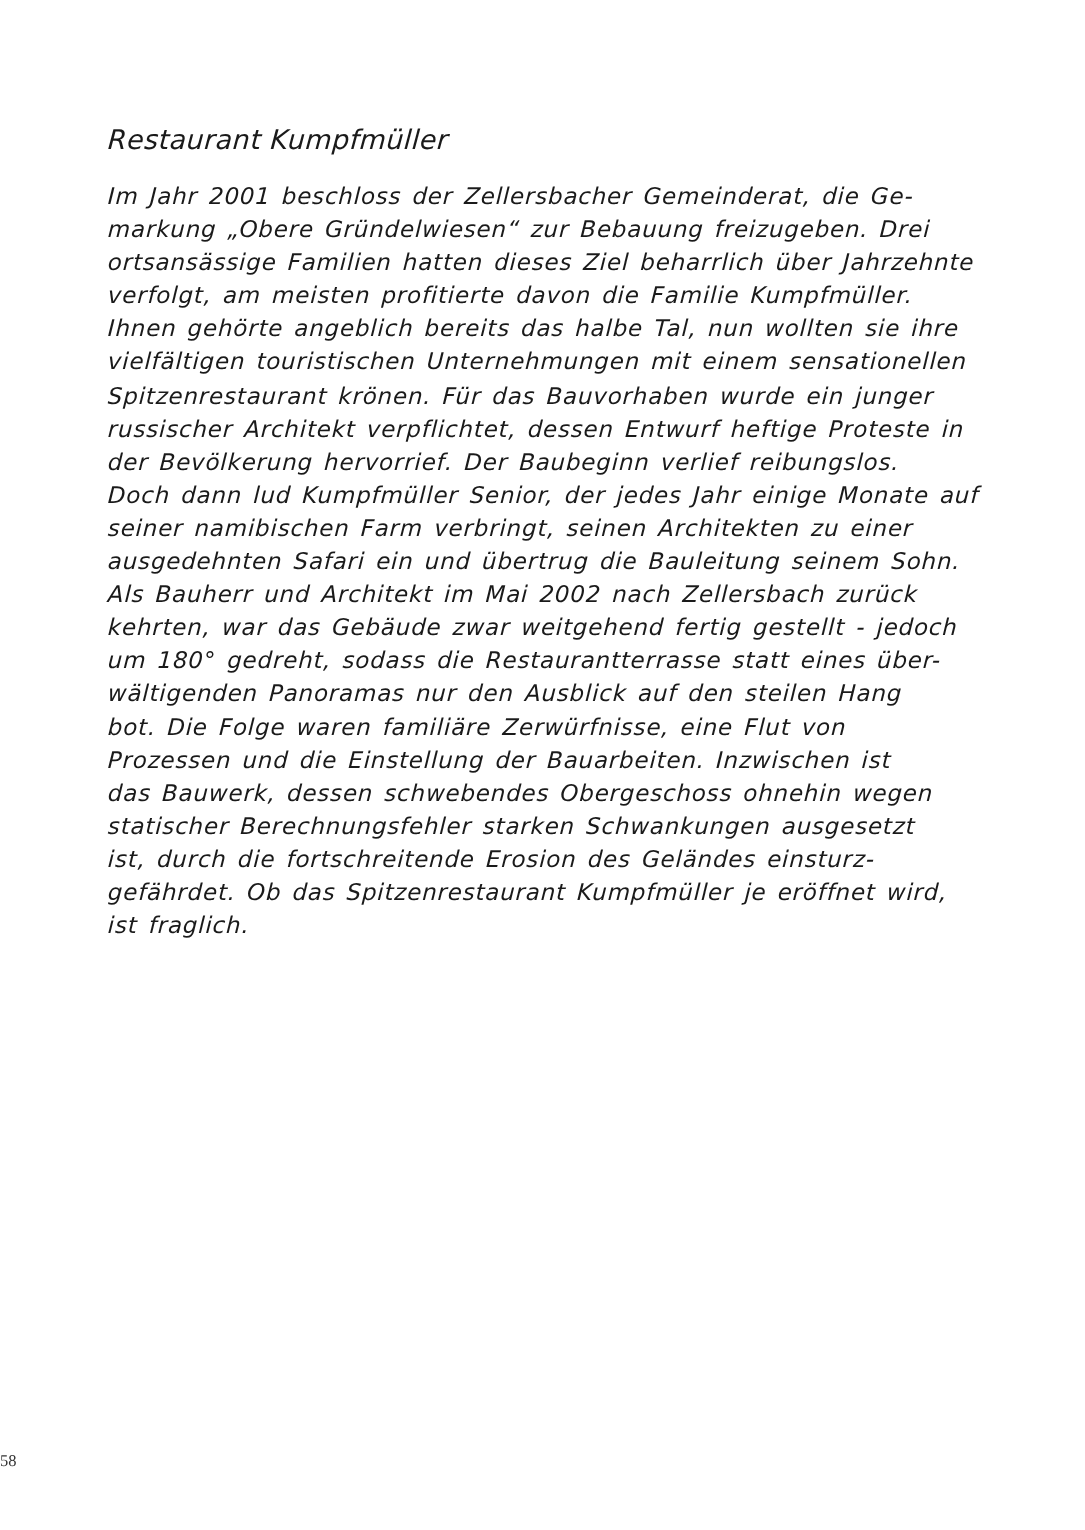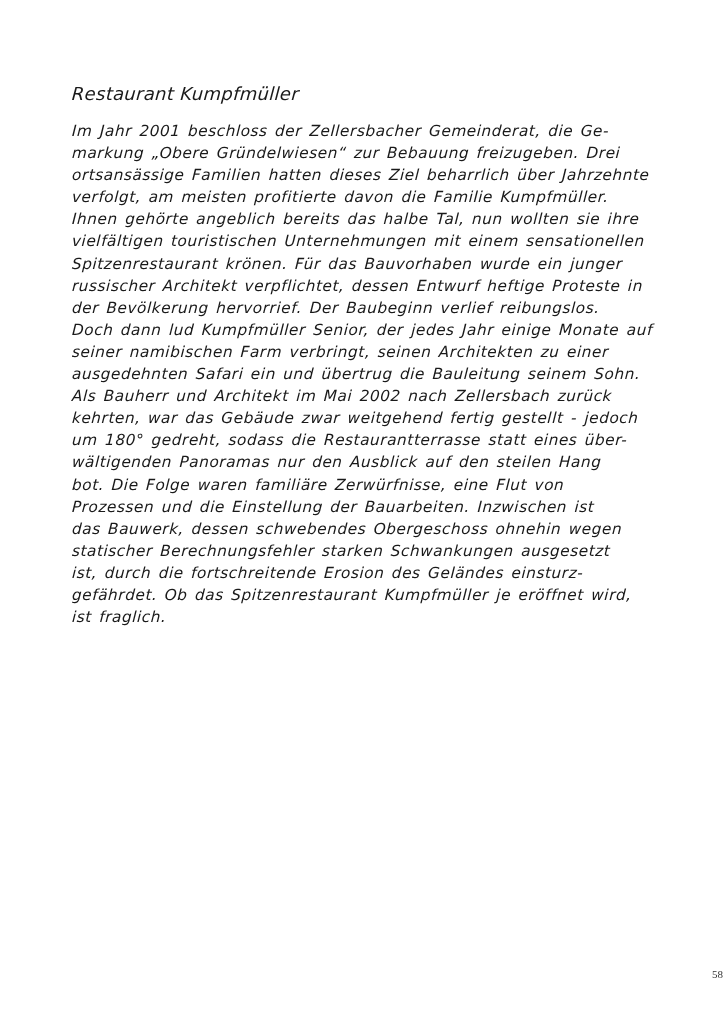--- a/index.html
+++ b/index.html
@@ -55,21 +55,21 @@
       white-space: nowrap;
       color: #1a1a1a;
       transform: skewX(-3deg);
       transform-origin: left center;
     }
     .page-number {
       position: absolute;
       left: 0;
       width: 723px;
       top: 968px;
-      text-align: right;
+      text-align: left;
       font-family: "Liberation Serif", serif;
       font-size: 11px;
       color: #333333;
     }
   </style>
 </head>
 <body>
 
 <div class="page">
   <h1 class="title">Restaurant Kumpfmüller</h1>

